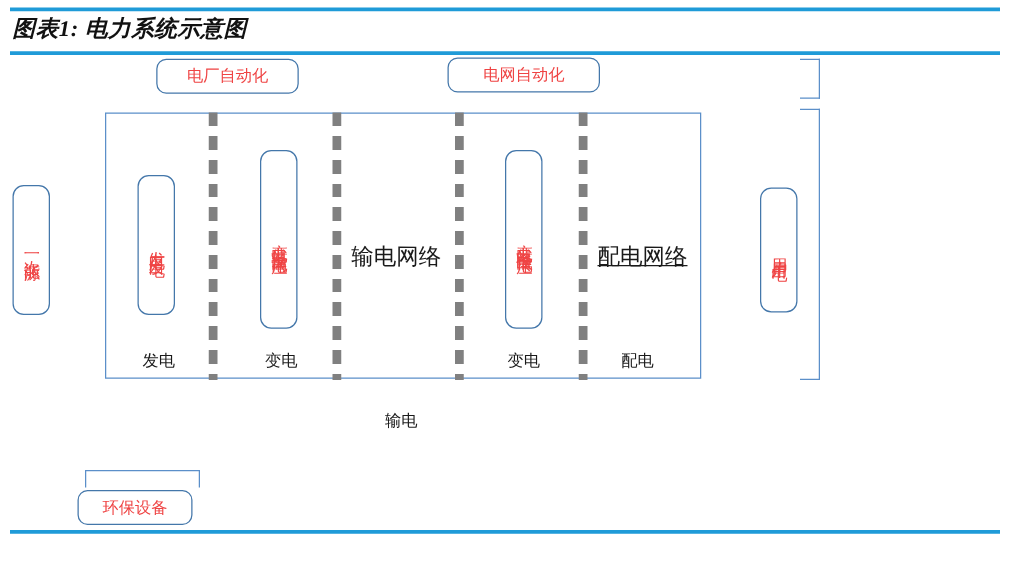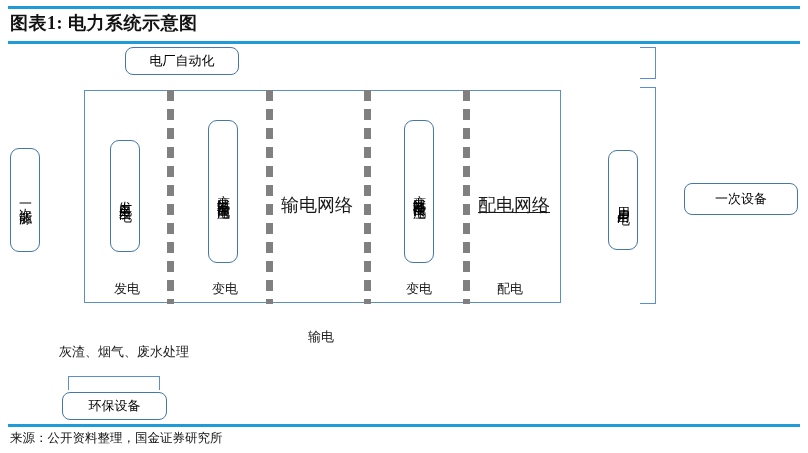--- a/index.html
+++ b/index.html
@@ -20,39 +20,39 @@
   .rule-mid{
     position:absolute;left:8px;top:41px;width:792px;height:3px;
     background:#1F9BD8;
   }
   .rule-bottom{
     position:absolute;left:8px;top:424px;width:792px;height:3px;
     background:#1F9BD8;
   }
   .chart-title{
     position:absolute;left:10px;top:11px;
-    font-size:18px;font-weight:bold;
+    font-size:18px;font-weight:bold;font-style:italic;
     color:#111111;
     letter-spacing:0.5px;
     white-space:nowrap;
   }
   .source{
     position:absolute;left:10px;top:430px;
     font-size:12.5px;color:#111111;white-space:nowrap;
   }
 
   
   .rbox{
     position:absolute;
     border:1.6px solid #4477AA;
     border-radius:8px;
     background:#ffffff;
     box-sizing:border-box;
     display:flex;align-items:center;justify-content:center;
-    color:#000000;
+    color:#ef4444;
     font-size:13px;
     white-space:nowrap;
   }
   .rbox.vert{
     writing-mode:vertical-rl;
     text-orientation:upright;
     letter-spacing:2px;
     font-size:13px;
     border-radius:9px;
   }
@@ -115,26 +115,26 @@
 <body>
 
 <div id="stage">
 
   <div class="rule-top"></div>
   <div class="chart-title">图表1: 电力系统示意图</div>
   <div class="rule-mid"></div>
 
   <div class="rbox" style="left:125px;top:47px;width:114px;height:28px;">电厂自动化</div>
 
+  <div class="rbox" style="left:358px;top:46px;width:122px;height:28px;">电网自动化</div>
 
   <div class="bracket" style="left:640px;top:47px;width:16px;height:32px;"></div>
   <div class="bracket" style="left:640px;top:87px;width:16px;height:217px;"></div>
 
 
-  <div class="rbox" style="left:684px;top:183px;width:114px;height:32px;">一次设备</div>
 
   <div class="rbox vert" style="left:10px;top:148px;width:30px;height:104px;">一次能源</div>
 
   <div class="outer-rect"></div>
 
   <div class="vdash" style="left:167px;"></div>
   <div class="vdash" style="left:266px;"></div>
   <div class="vdash" style="left:364px;"></div>
   <div class="vdash" style="left:463px;"></div>
 
@@ -149,22 +149,20 @@
   <div class="net-label" style="left:478px;top:193px;width:70px;text-decoration:underline;">配电网络</div>
 
   <div class="stage-label" style="left:105px;top:280px;width:44px;text-align:center;">发电</div>
   <div class="stage-label" style="left:203px;top:280px;width:44px;">变电</div>
   <div class="stage-label" style="left:299px;top:280px;width:44px;margin-top:48px;">输电</div>
   <div class="stage-label" style="left:397px;top:280px;width:44px;">变电</div>
   <div class="stage-label" style="left:488px;top:280px;width:44px;">配电</div>
 
   <div class="rbox vert" style="left:608px;top:150px;width:30px;height:100px;">用户用电</div>
 
-  <div class="free-text" style="left:59px;top:343px;">灰渣、烟气、废水处理</div>
 
   <div class="bracket-down" style="left:68px;top:376px;width:92px;height:14px;"></div>
 
-  <div class="rbox" style="left:62px;top:392px;width:105px;height:28px;">环保设备</div>
+  <div class="rbox" style="left:62px;top:392px;width:92px;height:28px;">环保设备</div>
 
   <div class="rule-bottom"></div>
-  <div class="source">来源：公开资料整理，国金证券研究所</div>
 
 </div>
 
 </body></html>

